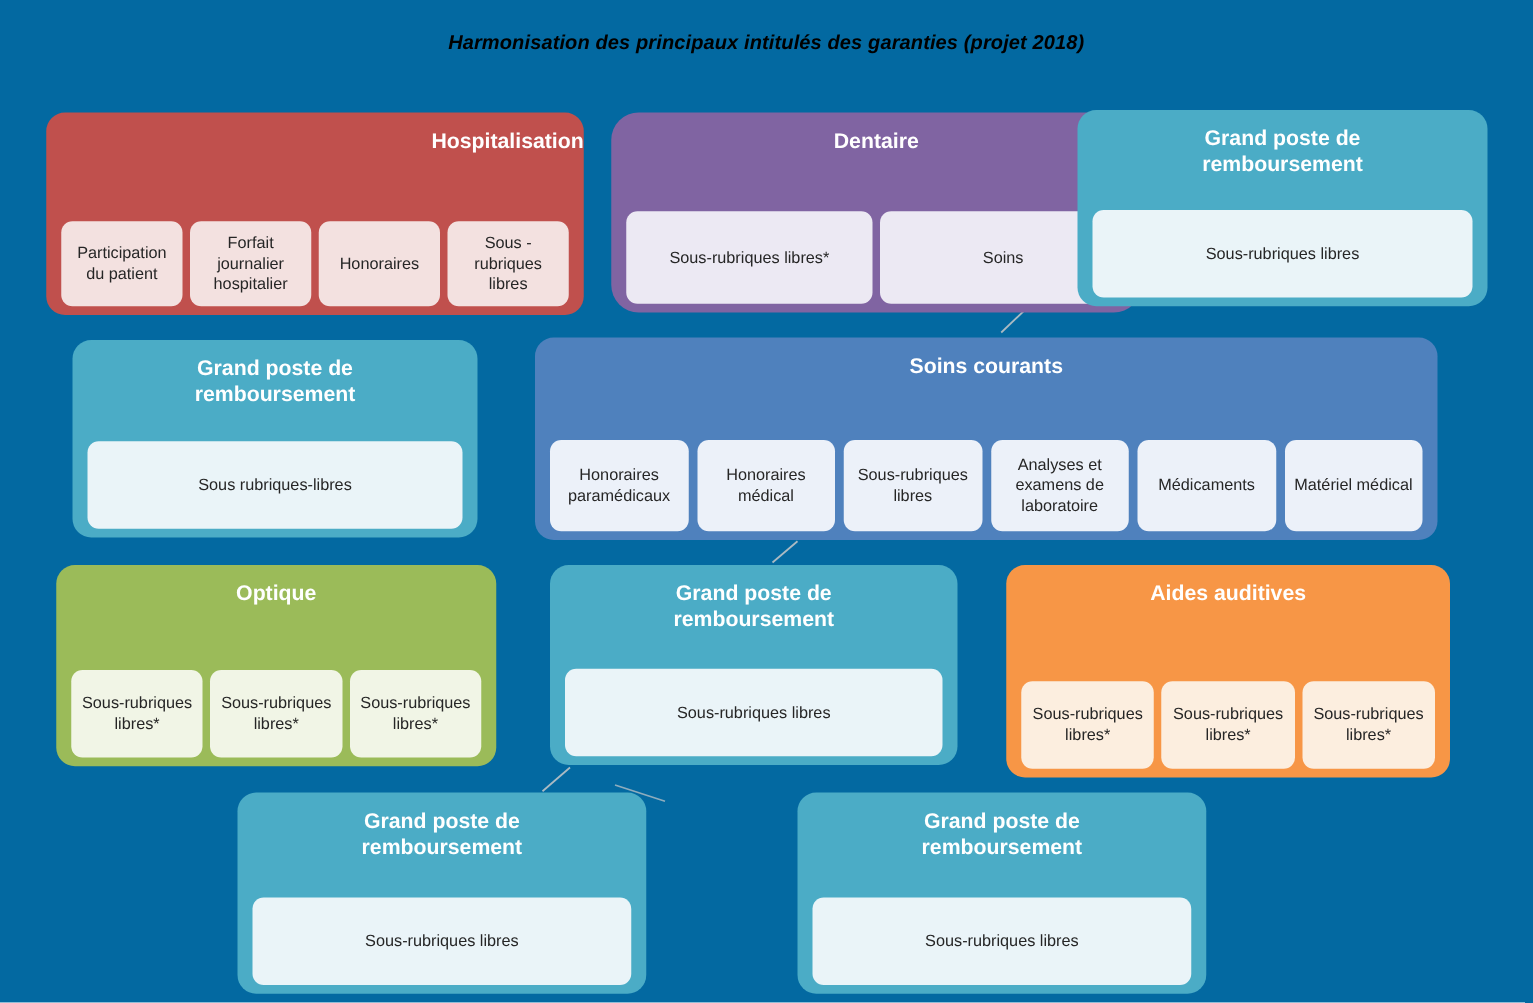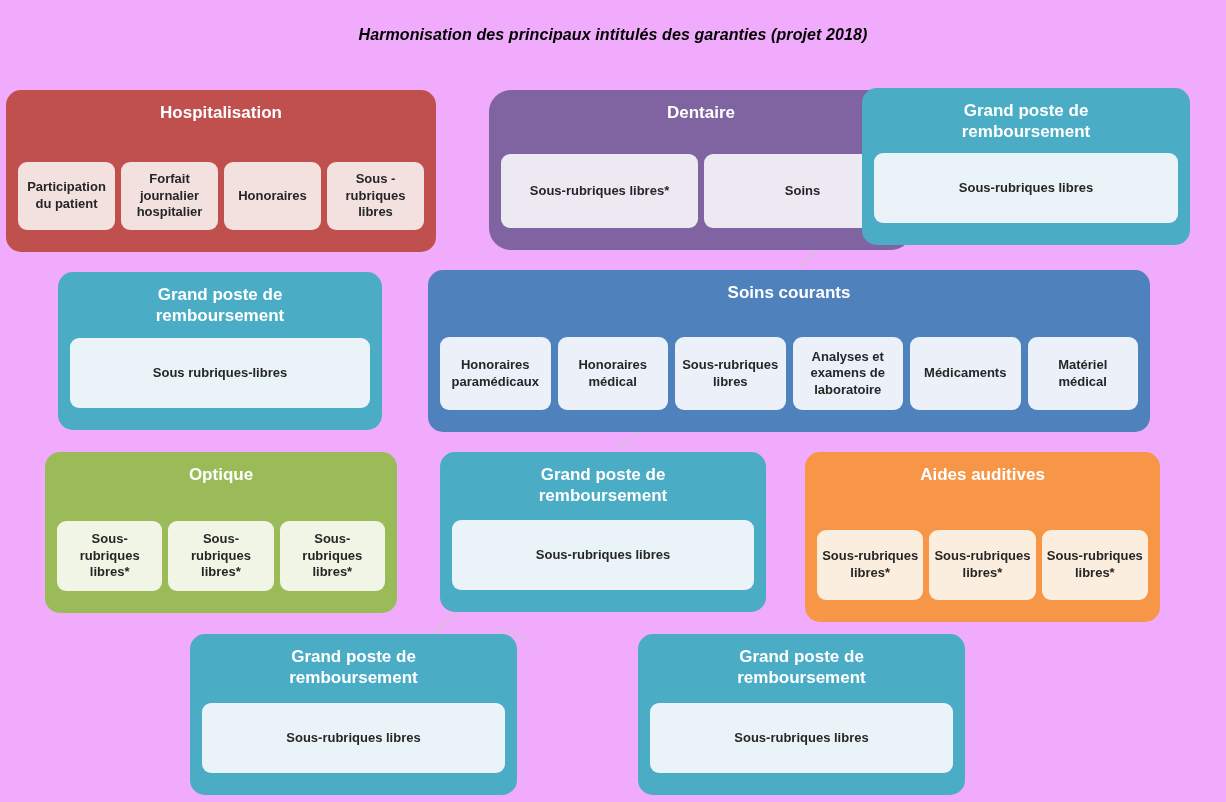--- a/index.html
+++ b/index.html
@@ -1,17 +1,17 @@
 <!DOCTYPE html>
 <html><head>
 <meta charset="utf-8">
 <style>
   html,body{margin:0;padding:0;background:#ffffff;}
   body{font-family:"Liberation Sans", sans-serif;}
-  .board{position:relative;width:1226px;height:802px;background:#f0abfc;overflow:hidden;}
+  .board{position:relative;width:1226px;height:802px;background:#0369a1;overflow:hidden;}
   .page-title{
     position:absolute;left:0;top:26px;width:100%;
     text-align:center;font-weight:bold;font-style:italic;
     font-size:16px;color:#000;letter-spacing:0.1px;
   }
   .connectors{position:absolute;left:0;top:0;width:1226px;height:802px;z-index:0;}
   .group{
     position:absolute;z-index:1;
     background:var(--bg,#888);
     border-radius:15px;
@@ -24,22 +24,21 @@
     font-weight:bold;
     font-size:17px;
     line-height:1.22;
     color:#ffffff;
   }
   .ghead.narrow{max-width:200px;margin:0 auto;}
   .items{
     margin-top:auto;
     display:flex;
     gap:6px;
-    padding:0 12px 22px 12px;
-    font-weight:bold;
+    padding:0 12px 7px 12px;
   }
   .item{
     flex:1;
     background:var(--item,#eee);
     border-radius:9px;
     display:flex;align-items:center;justify-content:center;
     text-align:center;
     font-size:13px;
     line-height:1.28;
     color:#262626;
@@ -59,21 +58,21 @@
 
   <div class="page-title">Harmonisation des principaux intitulés des garanties (projet 2018)</div>
 
   <svg class="connectors">
     <line x1="866" y1="204" x2="801" y2="266" stroke-width="1.4" opacity="0.85" stroke="#c9c9c9"></line>
     <line x1="638" y1="433" x2="618" y2="450" stroke-width="1.4" opacity="0.85" stroke="#c9c9c9"></line>
     <line x1="456" y1="614" x2="434" y2="633" stroke-width="1.4" opacity="0.85" stroke="#c9c9c9"></line>
     <line x1="492" y1="628" x2="532" y2="641" stroke-width="1.4" opacity="0.7" stroke="#c9c9c9"></line>
   </svg>
 
-  <div class="group g-hosp" style="left: 6px; top: 90px; width: 430px; height: 162px; --bg: #C0504D; --item: #F3E1E0;">
+  <div class="group g-hosp" style="left: 37px; top: 90px; width: 430px; height: 162px; align-items: flex-end; --bg: #C0504D; --item: #F3E1E0;">
     <div class="ghead">Hospitalisation</div>
     <div class="items">
       <div class="item">Participation du patient</div>
       <div class="item">Forfait journalier hospitalier</div>
       <div class="item">Honoraires</div>
       <div class="item">Sous - rubriques libres</div>
     </div>
   </div>
 
   <div class="group g-dentaire" style="left: 489px; top: 90px; width: 424px; height: 160px; border-radius: 22px; --bg: #8064A2; --item: #ECE9F3;">

